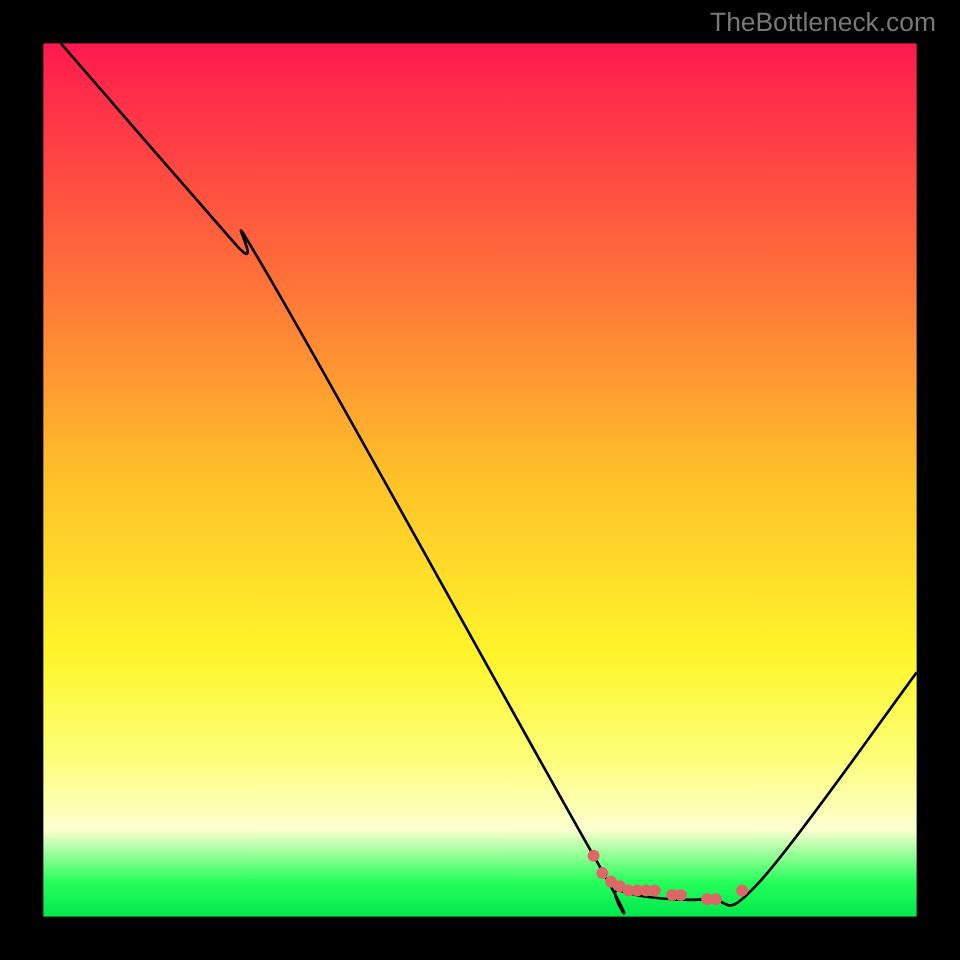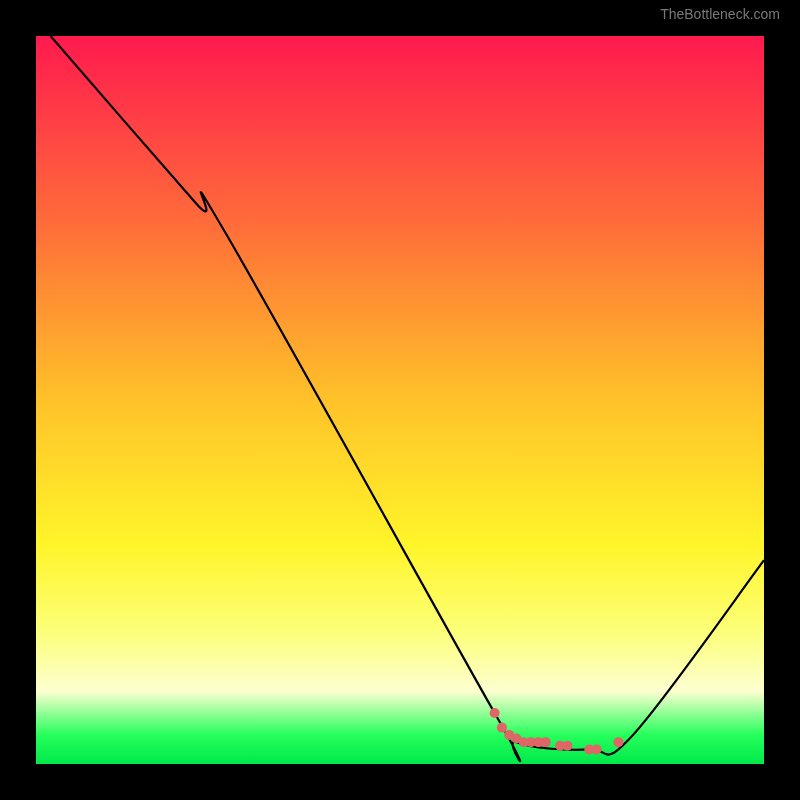--- a/index.html
+++ b/index.html
@@ -15,21 +15,21 @@
     width: 800px;
     height: 800px;
     background: #000;
     position: relative;
   }
   .watermark {
     position: absolute;
     top: 6px;
     right: 20px;
     color: #787878;
-    font-size: 14px;
+    font-size: 22px;
     font-weight: 500;
     z-index: 10;
   }
   .plot {
     position: absolute;
     left: 36px;
     top: 36px;
     width: 728px;
     height: 728px;
   }

